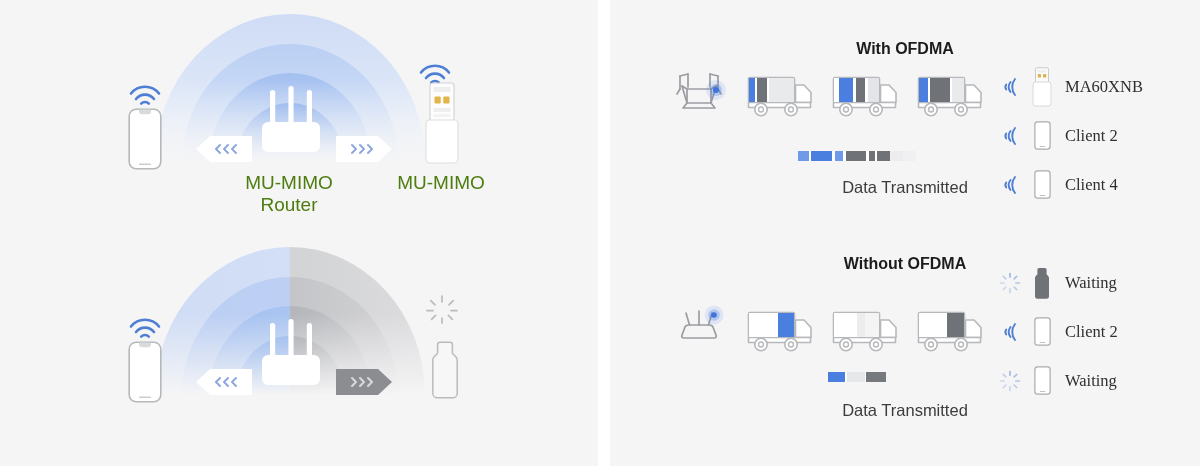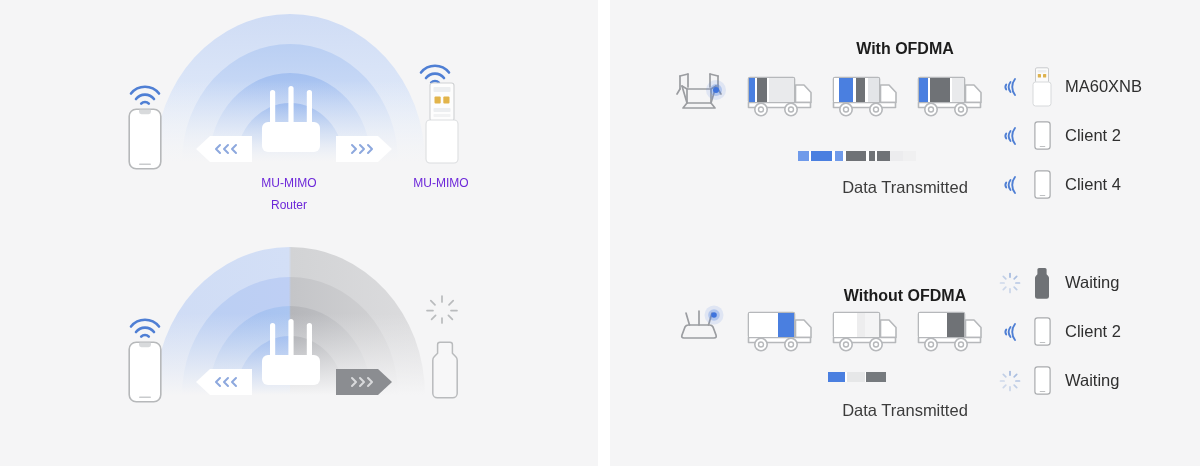--- a/index.html
+++ b/index.html
@@ -44,21 +44,21 @@
   .router-art{position:absolute;left:252px;top:82px;width:78px;height:78px;}
   .arrow{position:absolute;top:136px;}
   .arrow-l{left:196px;}
   .arrow-r{left:336px;}
 
   .phone-ico{position:absolute;left:128px;top:108px;}
   .wifi-ico{position:absolute;left:128px;top:84px;}
   .usb-art{position:absolute;left:424px;top:82px;}
   .usb-wifi{position:absolute;left:418px;top:63px;}
 
-  .caption{position:absolute;text-align:center;color:#6d28d9;font-size:12px;line-height:22px;}
+  .caption{position:absolute;text-align:center;color:#4d7c0f;font-size:19px;line-height:22px;}
   #cap-router-1{left:191px;top:172px;width:196px;}
   #cap-adapter-1{left:366px;top:172px;width:150px;}
 
   
   .ofdma{position:absolute;left:0;width:590px;}
   #ofdma-top{top:0;height:233px;}
   #ofdma-bottom{top:233px;height:233px;}
 
   .ofdma-title{position:absolute;left:0;width:590px;text-align:center;
     font-size:16px;font-weight:bold;color:#1c1c1c;}
@@ -75,21 +75,21 @@
 
   .databar{position:absolute;height:10px;display:flex;}
   #bar-top{left:188px;top:151px;width:118px;}
   #bar-bottom{left:218px;top:372px;width:58px;}
   .bar-seg{height:100%;}
 
   .barcap{position:absolute;left:0;width:590px;text-align:center;font-size:16.5px;color:#3c3c3c;}
   #barcap-top{top:178px;}
   #barcap-bottom{top:401px;}
 
-  .clients{position:absolute;left:385px;}
+  .clients{position:absolute;left:385px;font-family:Liberation Serif, serif;}
   #clients-top{top:62px;}
   #clients-bottom{top:258px;}
   .client-row{display:flex;align-items:center;height:49px;}
   .client-sig{width:30px;display:flex;justify-content:center;align-items:center;}
   .client-dev{width:34px;display:flex;justify-content:center;align-items:center;}
   .client-label{font-size:16.5px;color:#2f2f2f;margin-left:6px;white-space:nowrap;}
 </style>
 </head>
 <body>
 
@@ -428,21 +428,21 @@
               <rect x="0.9" y="0.9" width="15.2" height="27.2" rx="2.6" fill="#ffffff" stroke="#a9abae" stroke-width="1.2"></rect>
               <rect x="5.6" y="25" width="5.8" height="0.9" rx="0.45" fill="#bfc1c3"></rect>
             </svg>
           </span>
           <span class="client-label">Client 4</span>
         </div>
       </div>
     </div>
 
     <div class="ofdma" id="ofdma-bottom">
-      <div class="ofdma-title" id="title-without" style="top:22px;margin-top:32px;">Without OFDMA</div>
+      <div class="ofdma-title" id="title-without" style="top:22px;">Without OFDMA</div>
 
       <div class="conv" id="conv-bottom" style="top:72px;">
         <div>
           <svg width="62" height="48" viewBox="0 0 62 48">
             <g fill="none" stroke="#9b9da1" stroke-width="1.7" stroke-linejoin="round" stroke-linecap="round">
               <path d="M14 30 L17 22 Q18 20 20.5 20 L41.5 20 Q44 20 45 22 L48 30 Q49 33 46 33 L16 33 Q13 33 14 30 Z"></path>
               <path d="M18 8 L21.5 20"></path>
               <path d="M31 6 L31 20"></path>
               <path d="M44 8 L40.5 20"></path>
             </g>

